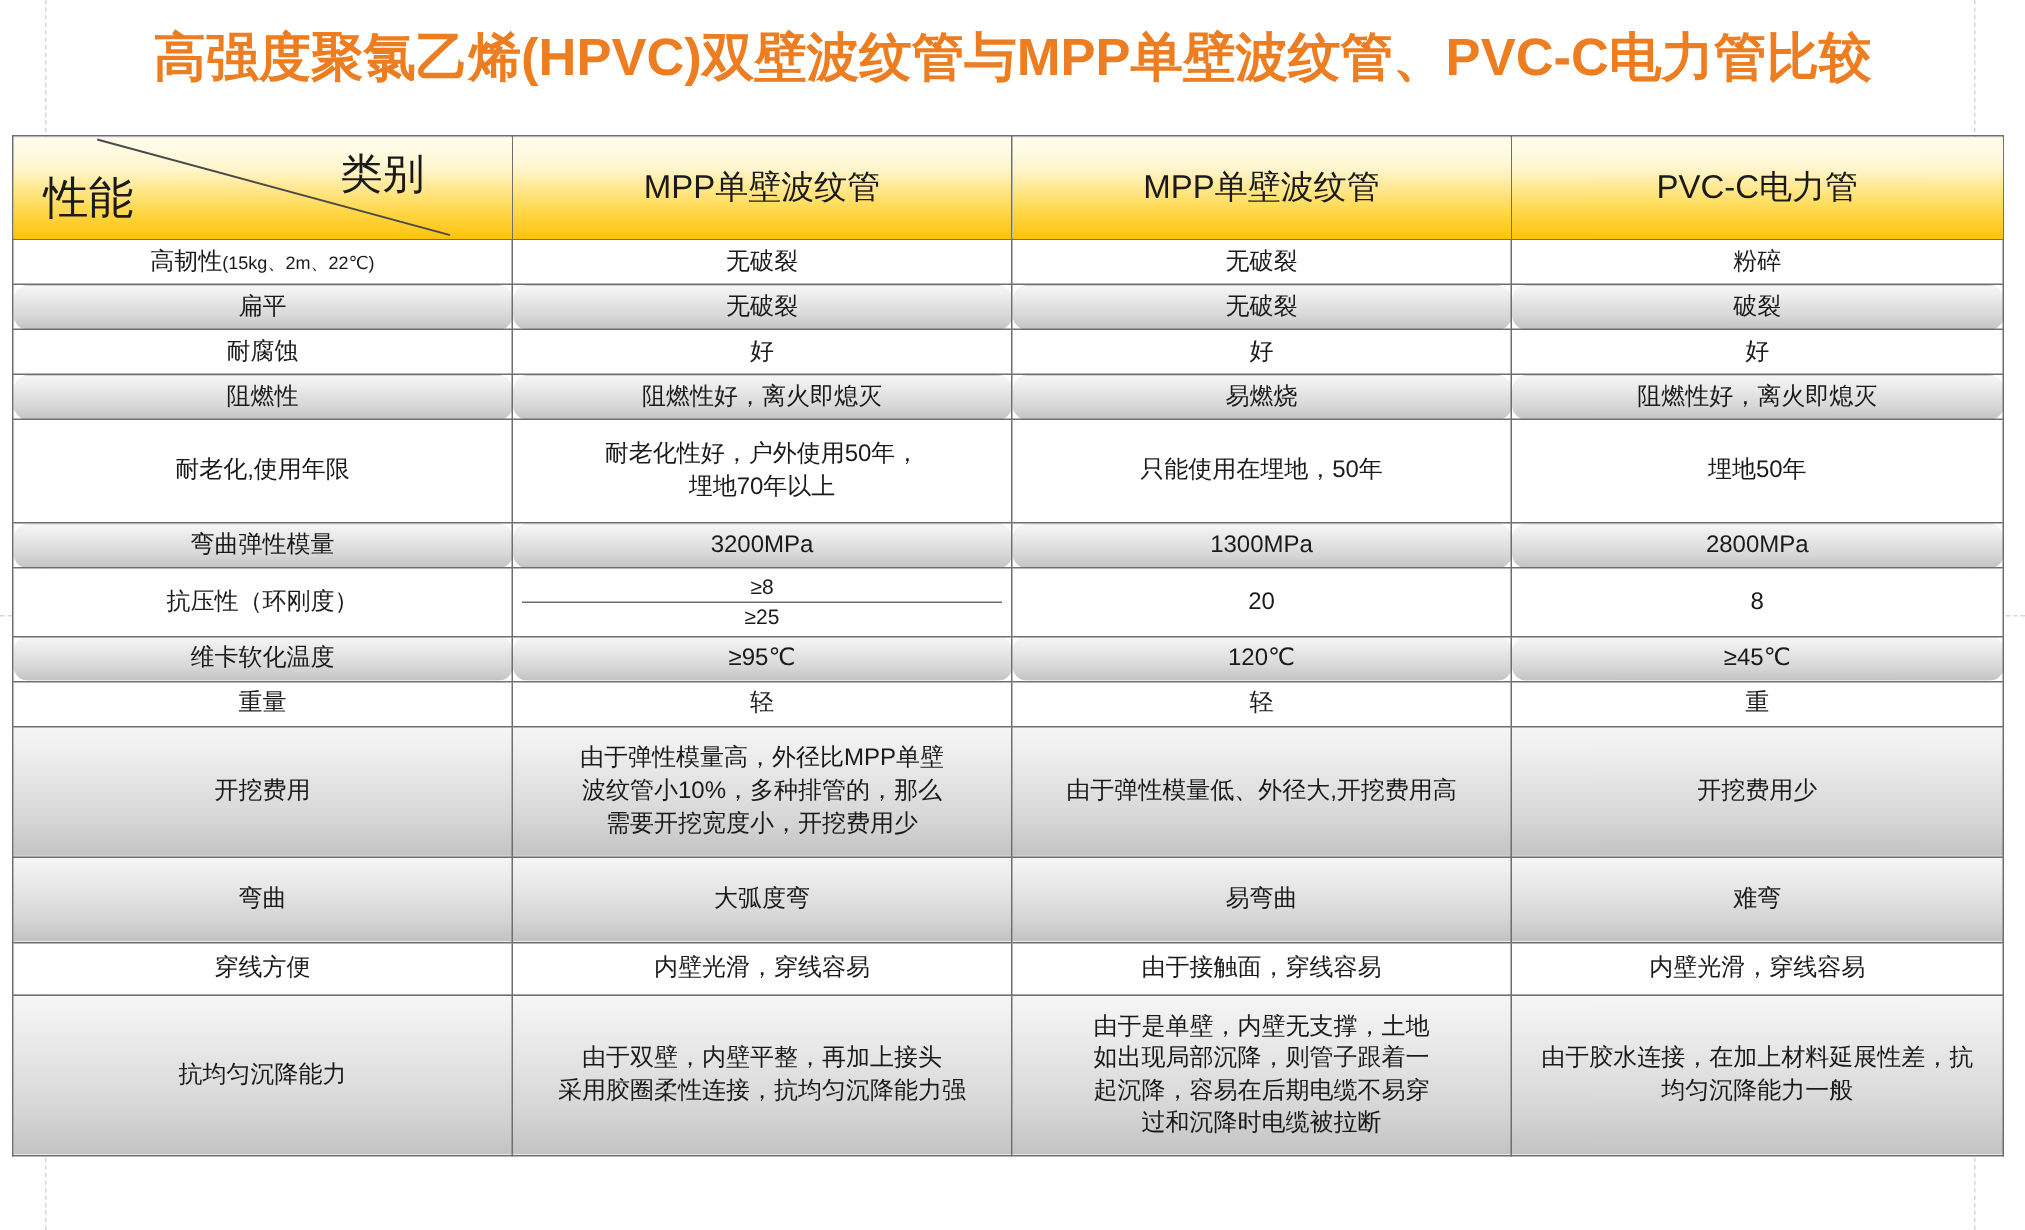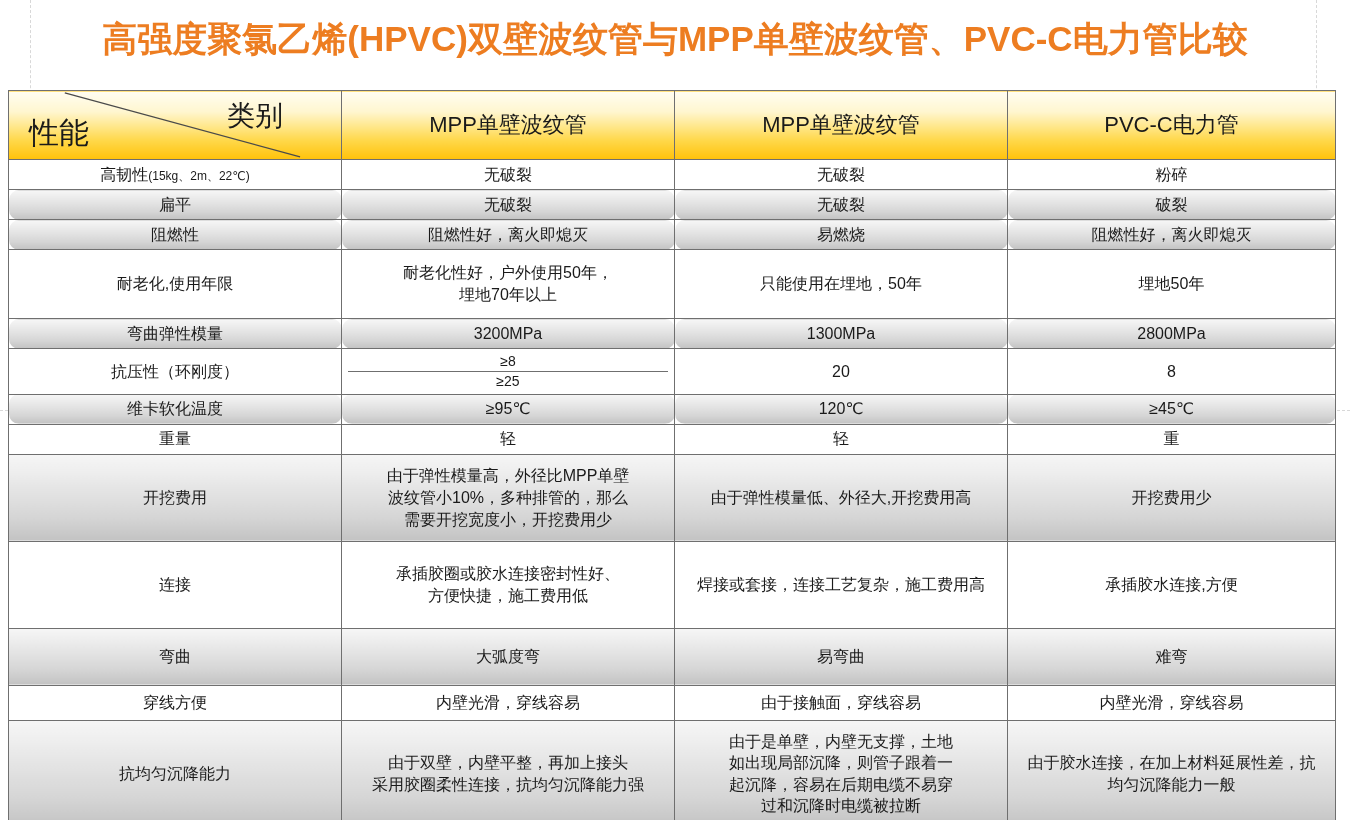--- a/index.html
+++ b/index.html
@@ -179,20 +179,26 @@
           <td>无破裂</td>
           <td>无破裂</td>
           <td>粉碎</td>
         </tr>
         <tr class="r-gray h-sm">
           <td>扁平</td>
           <td>无破裂</td>
           <td>无破裂</td>
           <td>破裂</td>
         </tr>
+        <tr class="r-white h-sm">
+          <td>耐腐蚀</td>
+          <td>好</td>
+          <td>好</td>
+          <td>好</td>
+        </tr>
         <tr class="r-gray h-sm">
           <td>阻燃性</td>
           <td>阻燃性好，离火即熄灭</td>
           <td>易燃烧</td>
           <td>阻燃性好，离火即熄灭</td>
         </tr>
         <tr class="r-white h-xl">
           <td>耐老化,使用年限</td>
           <td class="sz15">耐老化性好，户外使用50年，<br>埋地70年以上</td>
           <td>只能使用在埋地，50年</td>
@@ -224,26 +230,20 @@
           <td>轻</td>
           <td>轻</td>
           <td>重</td>
         </tr>
         <tr class="r-gray h-xxl">
           <td>开挖费用</td>
           <td class="sz15">由于弹性模量高，外径比MPP单壁<br>波纹管小10%，多种排管的，那么<br>需要开挖宽度小，开挖费用少</td>
           <td class="sz15">由于弹性模量低、外径大,开挖费用高</td>
           <td>开挖费用少</td>
         </tr>
-        <tr class="r-white h-xxl">
-          <td>连接</td>
-          <td class="sz15">承插胶圈或胶水连接密封性好、<br>方便快捷，施工费用低</td>
-          <td class="sz15">焊接或套接，连接工艺复杂，施工费用高</td>
-          <td>承插胶水连接,方便</td>
-        </tr>
         <tr class="r-gray h-lg">
           <td>弯曲</td>
           <td>大弧度弯</td>
           <td>易弯曲</td>
           <td>难弯</td>
         </tr>
         <tr class="r-white h-md">
           <td>穿线方便</td>
           <td>内壁光滑，穿线容易</td>
           <td>由于接触面，穿线容易</td>

